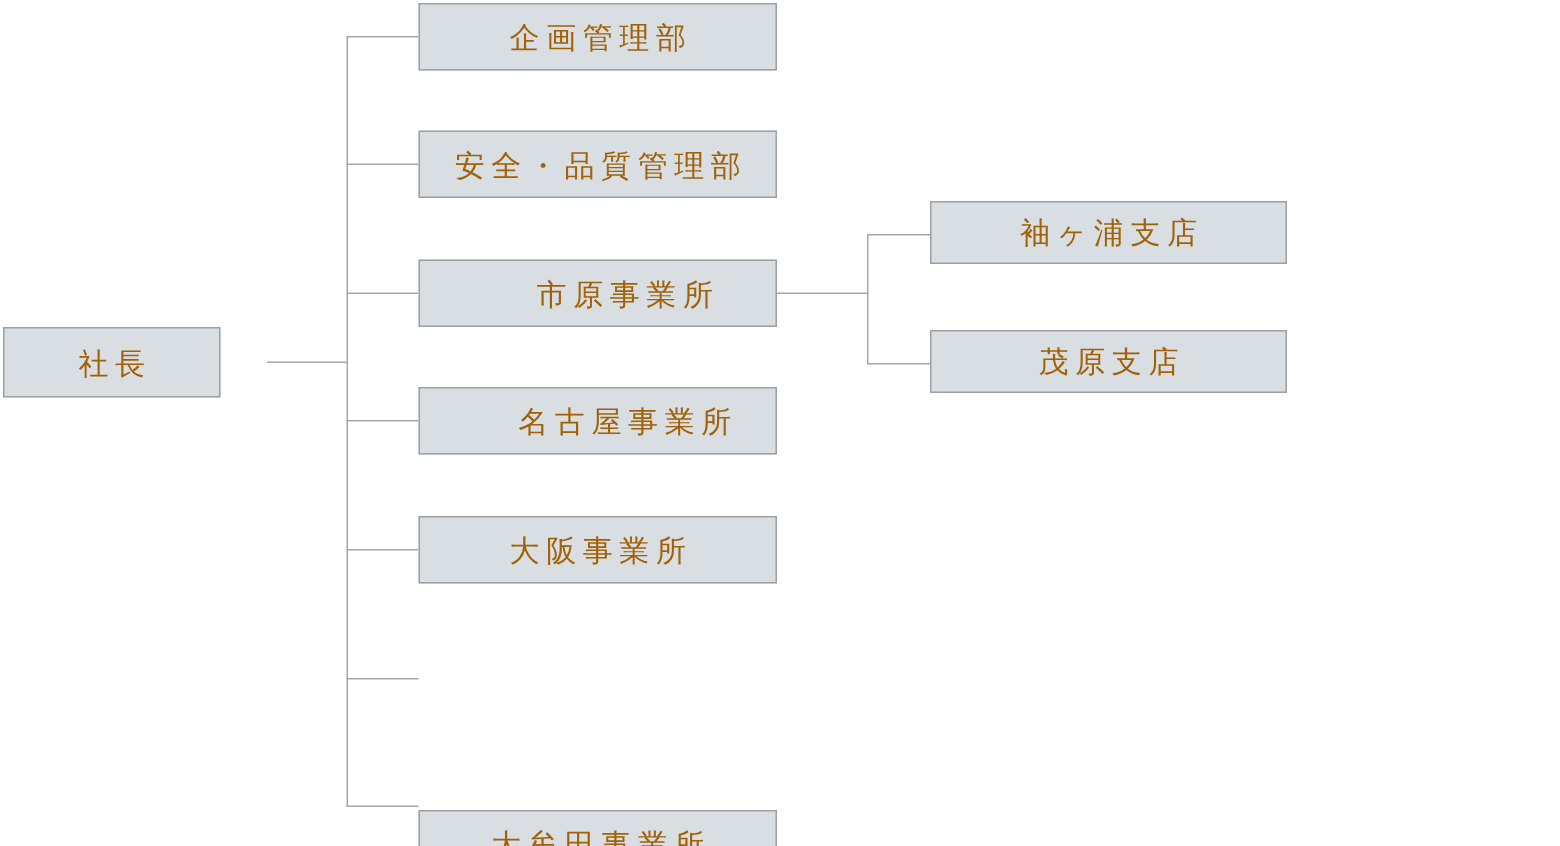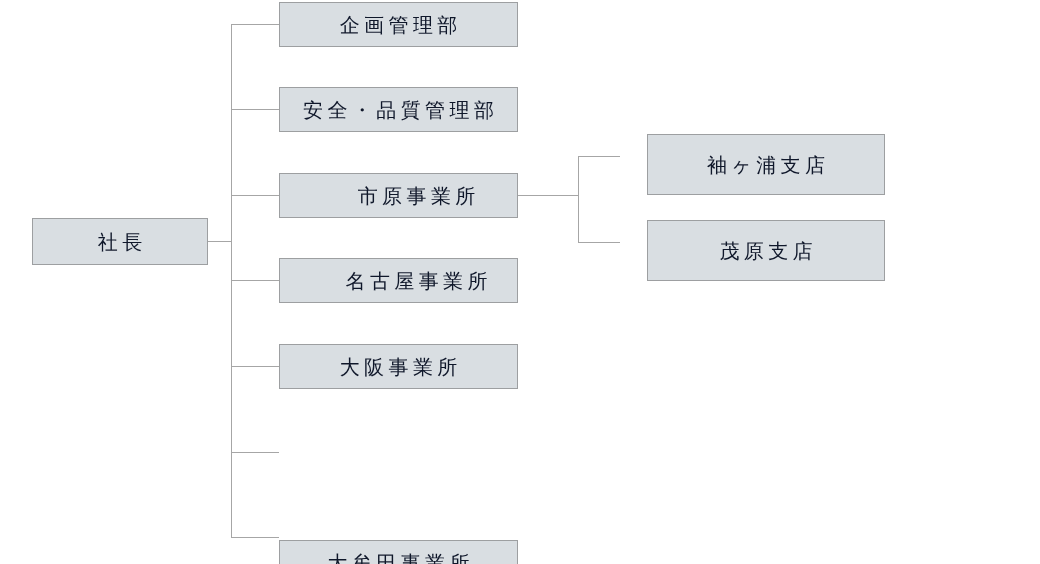--- a/index.html
+++ b/index.html
@@ -16,44 +16,44 @@
   }
   .node {
     position: absolute;
     background: #d9dee2;
     border: 1.5px solid #9d9fa1;
     display: flex;
     align-items: center;
     justify-content: center;
     font-size: 20px;
     line-height: 1;
-    color: #0f172a;
+    color: #a16207;
     letter-spacing: 0.22em;
     text-indent: 0.22em;
     white-space: nowrap;
   }
   .h-line, .v-line { position: absolute; background: #a6a6a6; }
   .h-line { height: 1px; }
   .v-line { width: 1px; }
 
   
-  .n-president { left: 2px; top: 218px; width: 176px; height: 47px; margin-left: 30px; }
+  .n-president { left: 2px; top: 218px; width: 145px; height: 47px; }
 
   
   .n-l1 { left: 279px; width: 239px; height: 45px; }
   .n-planning   { top: 2px; }
   .n-safety     { top: 87px; align-items: center; }
   .n-ichihara   { top: 173px; padding-left: 36px; }
   .n-nagoya     { top: 258px; padding-left: 36px; }
   .n-osaka      { top: 344px; }
   .n-iwakuni    { top: 430px; }
   .n-omuta      { top: 540px; height: 46px; }
 
   
-  .n-l2 { left: 647px; width: 238px; height: 61px; text-align: right; }
+  .n-l2 { left: 620px; width: 238px; height: 42px; text-align: right; }
   .n-sodegaura  { top: 134px; }
   .n-mobara     { top: 220px; }
 
   
   .c-president   { left: 178px; top: 241px; width: 54px; }
   .c-trunk-left  { left: 231px; top: 24px; height: 514px; }
   .c-b1 { left: 231px; top: 24px;  width: 48px; }
   .c-b2 { left: 231px; top: 109px; width: 48px; }
   .c-b3 { left: 231px; top: 195px; width: 48px; }
   .c-b4 { left: 231px; top: 280px; width: 48px; }

